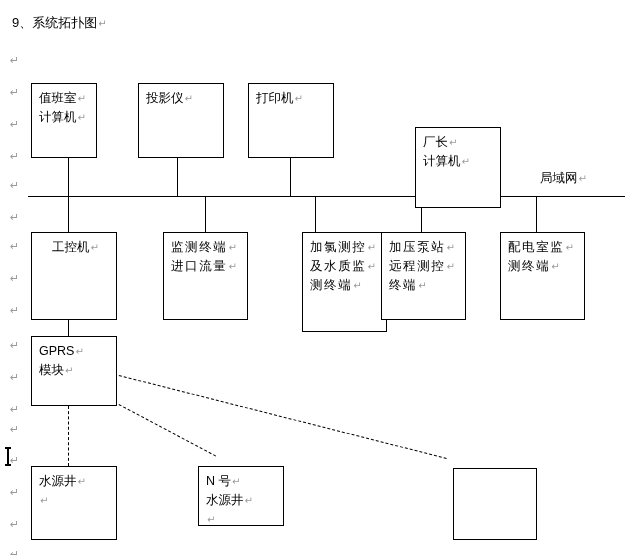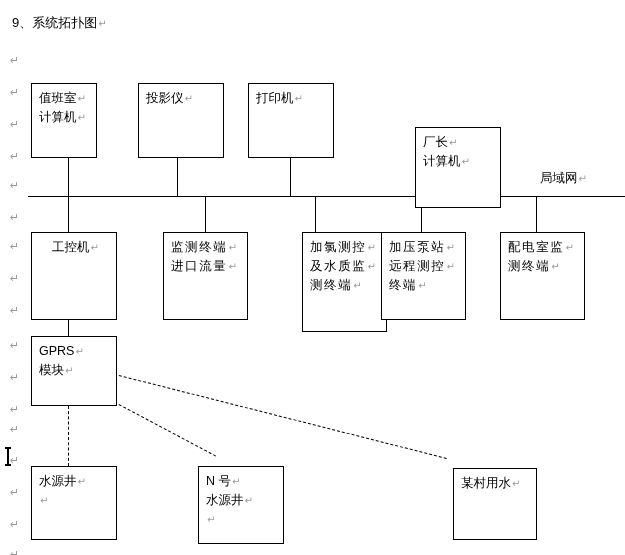--- a/index.html
+++ b/index.html
@@ -216,23 +216,22 @@
         <span class="line"><span>测终端</span><span class="para-mark inline">↵</span></span>
       </div>
       <div class="node" style="left: 31px; top: 336px; width: 86px; height: 70px;">
         <span class="line"><span>GPRS</span><span class="para-mark inline">↵</span></span>
         <span class="line"><span>模块</span><span class="para-mark inline">↵</span></span>
       </div>
       <div class="node" style="left: 31px; top: 466px; width: 86px; height: 74px;">
         <span class="line"><span>水源井</span><span class="para-mark inline">↵</span></span>
         <span class="line"><span></span><span class="para-mark inline">↵</span></span>
       </div>
-      <div class="node" style="left: 198px; top: 466px; width: 86px; height: 78px;">
+      <div class="node" style="left: 198px; top: 466px; width: 86px; height: 60px;">
         <span class="line"><span>N 号</span><span class="para-mark inline">↵</span></span>
         <span class="line"><span>水源井</span><span class="para-mark inline">↵</span></span>
         <span class="line"><span></span><span class="para-mark inline">↵</span></span>
       </div>
       <div class="node" style="left: 453px; top: 468px; width: 84px; height: 72px;">
-        <span class="line"><span>某村用水</span><span class="para-mark inline">↵</span></span>
       </div>
     </div>
 
 </div>
 
 </body></html>

